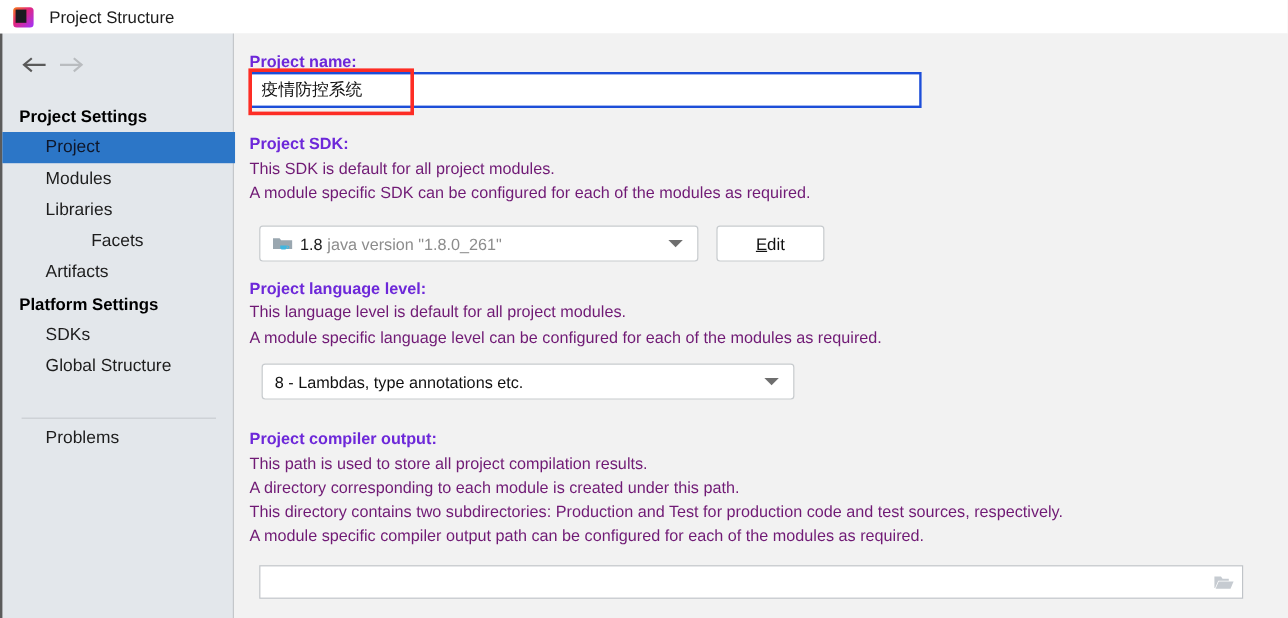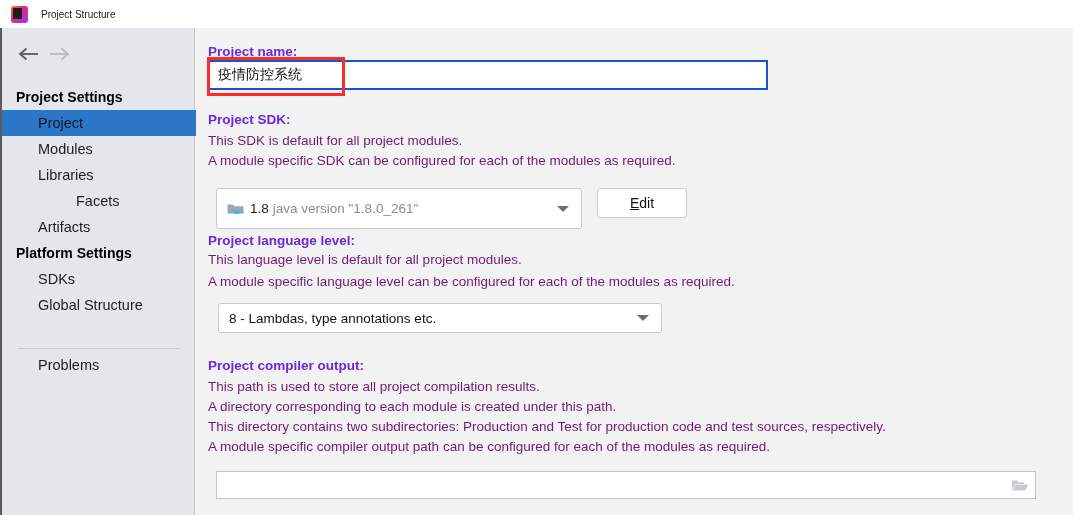--- a/index.html
+++ b/index.html
@@ -49,21 +49,21 @@
     left: 3.5px; top: 3px;
     width: 6px; height: 8px;
     color: #ffffff;
     font-size: 7px;
     line-height: 8px;
     font-family: "Liberation Serif", serif;
     letter-spacing: -0.5px;
   }
   #window-title {
     margin-left: 13px;
-    font-size: 10px;
+    font-size: 14px;
     color: #1c1c1c;
     white-space: nowrap;
   }
 
   
   #dialog-body {
     position: absolute;
     left: 0; top: 28px;
     width: 1073px;
     height: 487px;
@@ -323,21 +323,21 @@
 
     <div class="sec-title" style="left:12px; top:16px;">Project name:</div>
     <div class="textfield" style="left:12px; top:32px; width:560px; height:30px;">
       <span>疫情防控系统</span>
     </div>
 
     <div class="sec-title" style="left:12px; top:84px;">Project SDK:</div>
     <div class="sec-line" style="left:12px; top:105px;">This SDK is default for all project modules.</div>
     <div class="sec-line" style="left:12px; top:125px;">A module specific SDK can be configured for each of the modules as required.</div>
 
-    <div class="combo" style="left:20px; top:160px; width:366px; height:41px;">
+    <div class="combo" style="left:20px; top:160px; width:366px; height:30px;">
       <span class="sdk-icon">
         <svg width="17" height="14" viewBox="0 0 17 14">
           <path d="M0.5 2.5 L6 2.5 L7.3 4.2 L16.5 4.2 L16.5 11.5 L0.5 11.5 Z" fill="#9aa7b0"></path>
           <path d="M6.5 8.5 L12 8.5 L12 10 C12 11.1 11.1 12 10 12 L8.5 12 C7.4 12 6.5 11.1 6.5 10 Z" fill="#40b6e0"></path>
           <path d="M12.2 9 C13.4 9 13.8 9.6 13.8 10.1 C13.8 10.7 13.3 11.1 12.2 11.1" fill="none" stroke="#40b6e0" stroke-width="0.9"></path>
         </svg>
       </span>
       <span class="sdk-ver">1.8</span>
       <span class="sdk-desc">java version "1.8.0_261"</span>
       <span class="arrow"></span>

